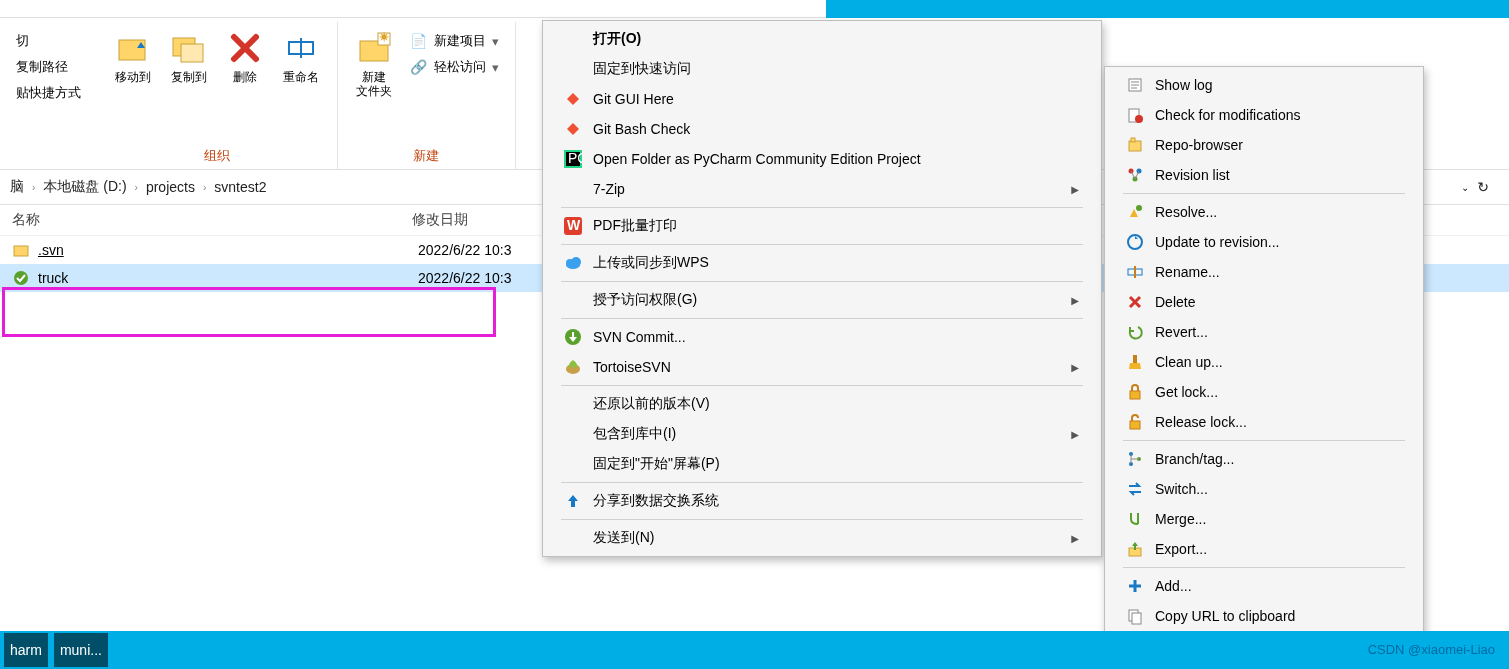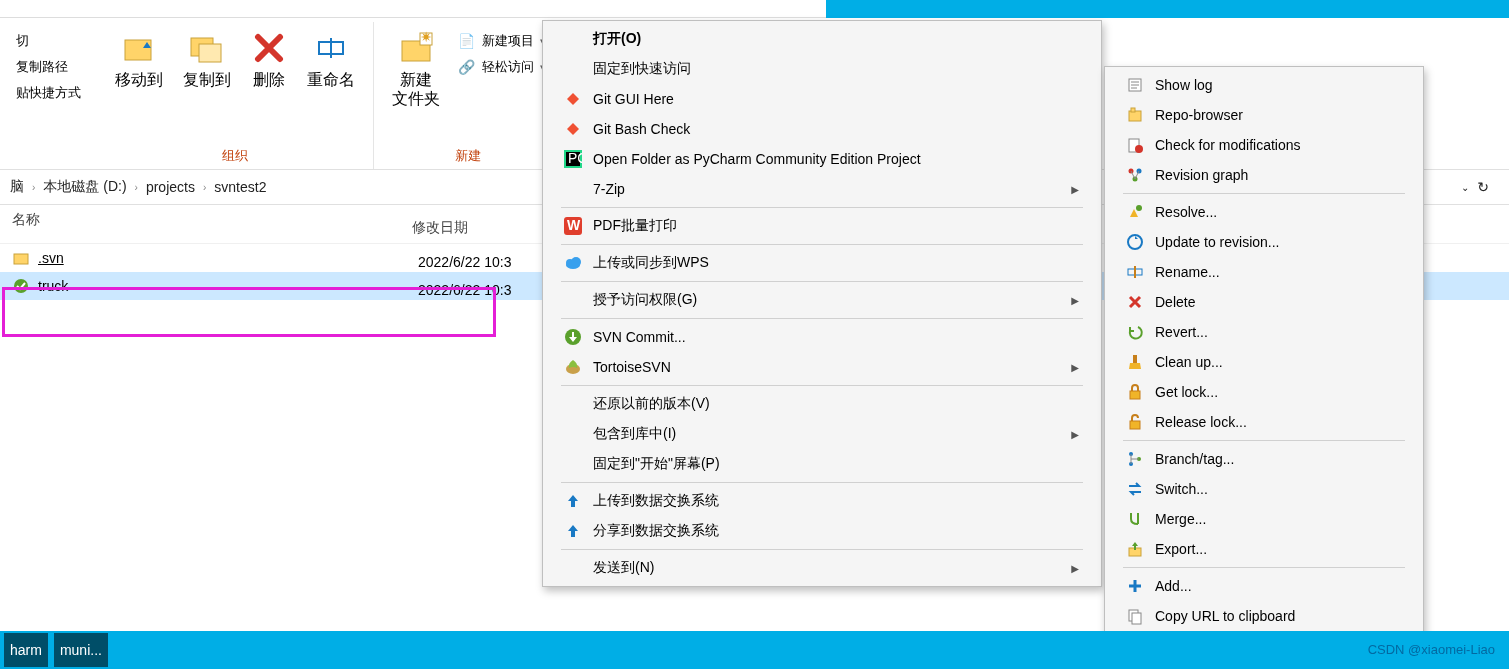--- a/index.html
+++ b/index.html
@@ -5,37 +5,37 @@
 * { margin: 0; padding: 0; box-sizing: border-box; font-family: "Microsoft YaHei", "Segoe UI", sans-serif; font-size: 14px; }
 body { background: #fff; width: 1509px; height: 669px; overflow: hidden; position: relative; }
 
 
 .ribbon { background: #fff; border-bottom: 1px solid #e0e0e0; height: 170px; display: flex; padding-top: 22px; }
 .rib-group { display: flex; flex-direction: column; align-items: center; border-right: 1px solid #e5e5e5; padding: 0 12px; }
 .rib-items-v { display: flex; flex-direction: column; gap: 4px; padding-top: 8px; }
 .rib-items-h { display: flex; gap: 8px; align-items: flex-start; padding-top: 4px; flex: 1; }
 .rib-label { color: #c2410c; font-size: 13px; padding: 8px 0 4px; }
 .rib-btn { display: flex; flex-direction: column; align-items: center; gap: 4px; padding: 4px 6px; cursor: pointer; }
-.rib-btn span { font-size: 16px; text-align: center; line-height: 1.2; white-space: pre-line; }
+.rib-btn span { font-size: 12px; text-align: center; line-height: 1.2; white-space: pre-line; }
 .rib-small { display: flex; align-items: center; gap: 6px; padding: 2px 4px; cursor: pointer; }
 .rib-small span { font-size: 13px; }
 .ico-big { width: 36px; height: 36px; display: flex; align-items: center; justify-content: center; }
 .ico-sm  { width: 18px; height: 18px; display: flex; align-items: center; justify-content: center; }
 .chev { font-size: 10px; color: #666; }
 
 
 .bcrumb { height: 35px; display: flex; align-items: center; padding: 0 8px; border-bottom: 1px solid #e0e0e0; gap: 4px; }
 .bcrumb span { color: #222; padding: 0 2px; }
 .bcrumb .sep { color: #888; font-size: 10px; }
 .refresh-area { margin-left: auto; padding-right: 10px; color: #555; display: flex; align-items: center; gap: 4px; }
 
 
 .flist-header { display: flex; padding: 6px 12px; border-bottom: 1px solid #f0f0f0; color: #444; font-size: 13px; }
 .col-name { width: 400px; }
-.col-date { width: 140px; margin-top: 8px; }
+.col-date { width: 140px; }
 .flist { }
 .frow { display: flex; align-items: center; padding: 4px 12px; height: 28px; }
 .frow .fi { width: 18px; height: 18px; margin-right: 8px; display: flex; align-items: center; justify-content: center; }
 .frow.sel { background: #cce8ff; }
 .hl-magenta { position: absolute; border: 3px solid #e41fd6; pointer-events: none; }
 
 
 .ctx { position: absolute; background: #f5f5f5; border: 1px solid #bfbfbf; box-shadow: 2px 4px 8px rgba(0,0,0,.25); padding: 3px 12px; }
 .ctx-item { display: flex; align-items: center; height: 30px; padding: 0 28px 0 6px; cursor: pointer; position: relative; }
 .ctx-item.bold span { font-weight: 700; }
@@ -292,28 +292,20 @@
       <div class="ci"></div>
       <span>固定到"开始"屏幕(P)</span>
     </div>
     <div class="ctx-sep"></div>
     <div class="ctx-item">
       <div class="ci">
         <svg width="18" height="18">
           <path d="M9 3 L14 9 L11 9 L11 15 L7 15 L7 9 L4 9 Z" fill="#1979c4"></path>
         </svg>
       </div>
-      <span>上传到数据交换系统</span>
-    </div>
-    <div class="ctx-item">
-      <div class="ci">
-        <svg width="18" height="18">
-          <path d="M9 3 L14 9 L11 9 L11 15 L7 15 L7 9 L4 9 Z" fill="#1979c4"></path>
-        </svg>
-      </div>
       <span>分享到数据交换系统</span>
     </div>
     <div class="ctx-sep"></div>
     <div class="ctx-item">
       <div class="ci"></div>
       <span>发送到(N)</span>
       <span class="arr">▶</span>
     </div>
   </div>
 
@@ -325,45 +317,45 @@
           <line x1="5" y1="6" x2="13" y2="6" stroke="#888"></line>
           <line x1="5" y1="9" x2="13" y2="9" stroke="#888"></line>
           <line x1="5" y1="12" x2="11" y2="12" stroke="#888"></line>
         </svg>
       </div>
       <span>Show log</span>
     </div>
     <div class="ctx-item">
       <div class="ci">
         <svg width="18" height="18">
+          <rect x="3" y="3" width="10" height="13" fill="#fff" stroke="#888"></rect>
+          <circle cx="13" cy="13" r="4" fill="#d4352b"></circle>
+        </svg>
+      </div>
+      <span>Check for modifications</span>
+    </div>
+    <div class="ctx-item">
+      <div class="ci">
+        <svg width="18" height="18">
           <rect x="3" y="5" width="12" height="10" fill="#ffd469" stroke="#caa23a"></rect>
           <rect x="5" y="2" width="4" height="4" fill="#ffd469" stroke="#caa23a"></rect>
         </svg>
       </div>
       <span>Repo-browser</span>
-    </div>
-    <div class="ctx-item">
-      <div class="ci">
-        <svg width="18" height="18">
-          <rect x="3" y="3" width="10" height="13" fill="#fff" stroke="#888"></rect>
-          <circle cx="13" cy="13" r="4" fill="#d4352b"></circle>
-        </svg>
-      </div>
-      <span>Check for modifications</span>
     </div>
     <div class="ctx-item">
       <div class="ci">
         <svg width="18" height="18">
           <circle cx="5" cy="5" r="2.5" fill="#d4352b"></circle>
           <circle cx="13" cy="5" r="2.5" fill="#1979c4"></circle>
           <circle cx="9" cy="13" r="2.5" fill="#5aa02c"></circle>
           <path d="M5 5 L9 13 L13 5" stroke="#888" fill="none"></path>
         </svg>
       </div>
-      <span>Revision graph</span>
+      <span>Revision list</span>
     </div>
     <div class="ctx-sep"></div>
     <div class="ctx-item">
       <div class="ci">
         <svg width="18" height="18">
           <path d="M4 14 L8 6 L12 14 Z" fill="#f0b429"></path>
           <circle cx="13" cy="5" r="3" fill="#5aa02c"></circle>
         </svg>
       </div>
       <span>Resolve...</span>

